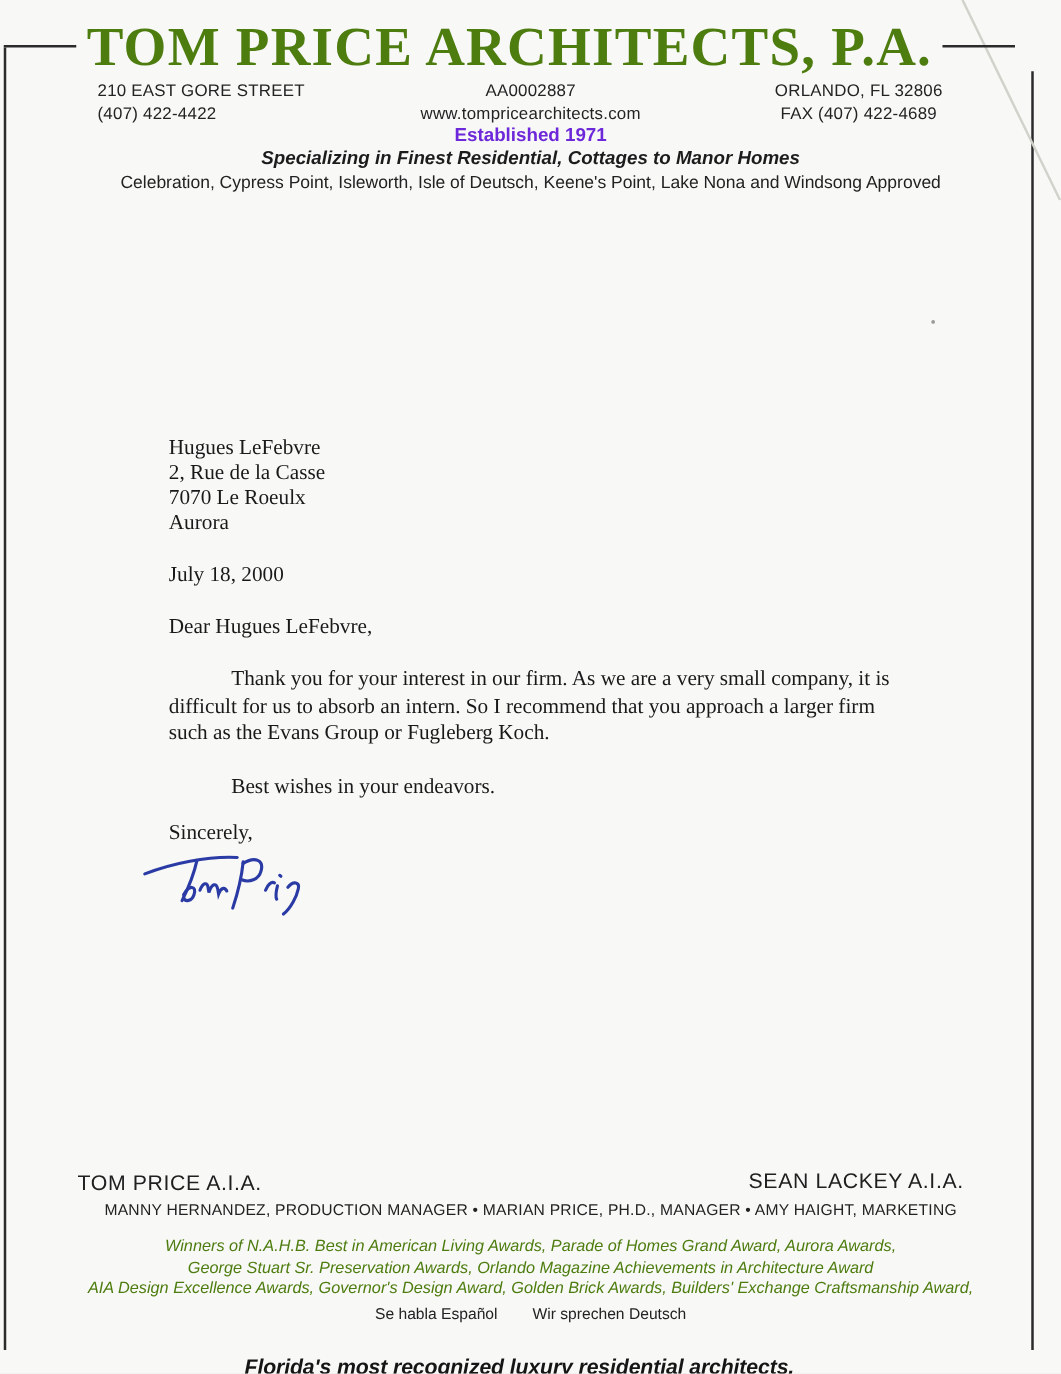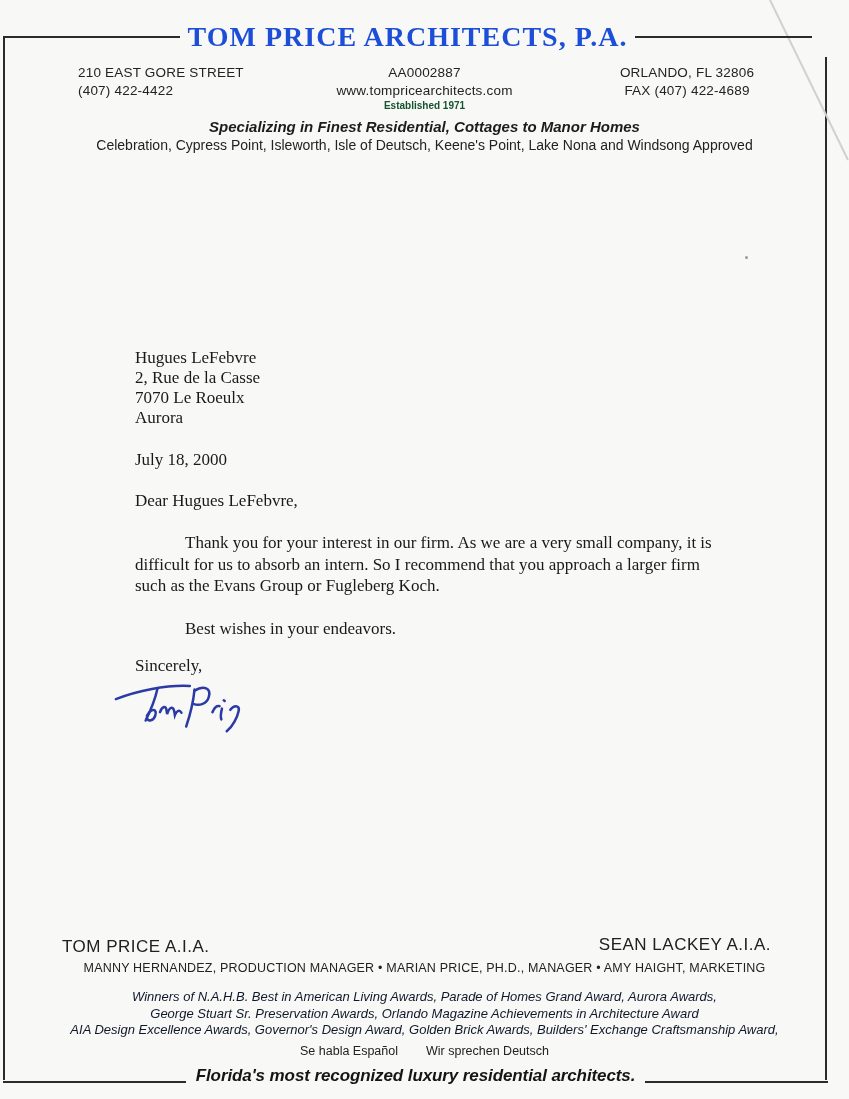--- a/index.html
+++ b/index.html
@@ -14,31 +14,31 @@
   .edges{position:absolute;left:0;top:0;pointer-events:none;}
 
   
   .title-row{
     position:absolute;left:3px;right:37px;top:10px;height:54px;
     display:flex;align-items:center;gap:8px;
   }
   .rule{flex:1;border-top:2px solid #2b2b2b;height:0;}
   .company-name{
     margin:0;font-family:"Liberation Serif", serif;
-    font-size:28px;font-weight:600;letter-spacing:1px;color:#1d4ed8;
+    font-size:44px;font-weight:600;letter-spacing:1px;color:#4d7c0f;
     white-space:nowrap;
   }
   .contact-row{position:absolute;top:64px;left:0;right:0;height:38px;
     font-size:13.5px;line-height:18px;letter-spacing:.2px;color:#232323;}
   .contact-left{position:absolute;left:78px;top:0;text-align:left;}
   .contact-center{position:absolute;left:0;right:0;margin:0 auto;width:280px;text-align:center;}
   .contact-right{position:absolute;left:594px;width:186px;text-align:center;}
 
   .established{position:absolute;top:100px;left:0;right:0;text-align:center;
-    font-size:10px;font-weight:bold;color:#14532d;}
+    font-size:15px;font-weight:bold;color:#6d28d9;}
   .specialty{position:absolute;top:118px;left:0;right:0;text-align:center;
     font-size:15px;font-weight:bold;font-style:italic;color:#1c1c1c;}
   .communities{position:absolute;top:137px;left:0;right:0;text-align:center;
     font-size:14px;color:#222;}
 
   
   .letter{
     position:absolute;left:135px;top:348px;width:600px;
     font-family:"Liberation Serif", serif;
     font-size:17px;line-height:20px;color:#191919;
@@ -49,26 +49,26 @@
   .body-par{margin-top:21px !important;text-indent:50px;line-height:21.5px;width:597px;}
   .closing{margin-top:17px !important;}
   .signature{position:relative;left:-25px;margin-top:4px;display:block;}
 
   
   .principal-left{position:absolute;left:62px;top:937px;font-size:17px;letter-spacing:.5px;color:#202020;}
   .principal-right{position:absolute;right:78px;top:935px;font-size:17px;letter-spacing:.5px;color:#202020;}
   .staff-line{position:absolute;top:961px;left:0;right:0;text-align:center;
     font-size:12.5px;letter-spacing:.2px;color:#222;}
   .awards{position:absolute;top:989px;left:0;right:0;text-align:center;
-    font-style:italic;font-size:13px;line-height:16.5px;color:#0f172a;}
+    font-style:italic;font-size:13px;line-height:16.5px;color:#4d7c0f;}
   .languages{position:absolute;top:1044px;left:0;right:0;
     display:flex;justify-content:center;gap:28px;font-size:12.5px;color:#222;}
   .tagline-row{
     position:absolute;left:3px;right:21px;top:1060px;height:32px;
-    display:flex;align-items:center;gap:10px;
+    display:flex;align-items:center;gap:10px;flex-direction:column;
   }
   .tagline-rule{flex:1;border-top:2px solid #2b2b2b;height:0;margin-top:12px;}
   .tagline{
     font-size:17px;font-weight:bold;font-style:italic;letter-spacing:-.1px;
     color:#151515;white-space:nowrap;
   }
   .scan-speck{position:absolute;left:745px;top:256px;width:3px;height:3px;
     border-radius:50%;background:#9a9a96;}
 </style>
 </head>

